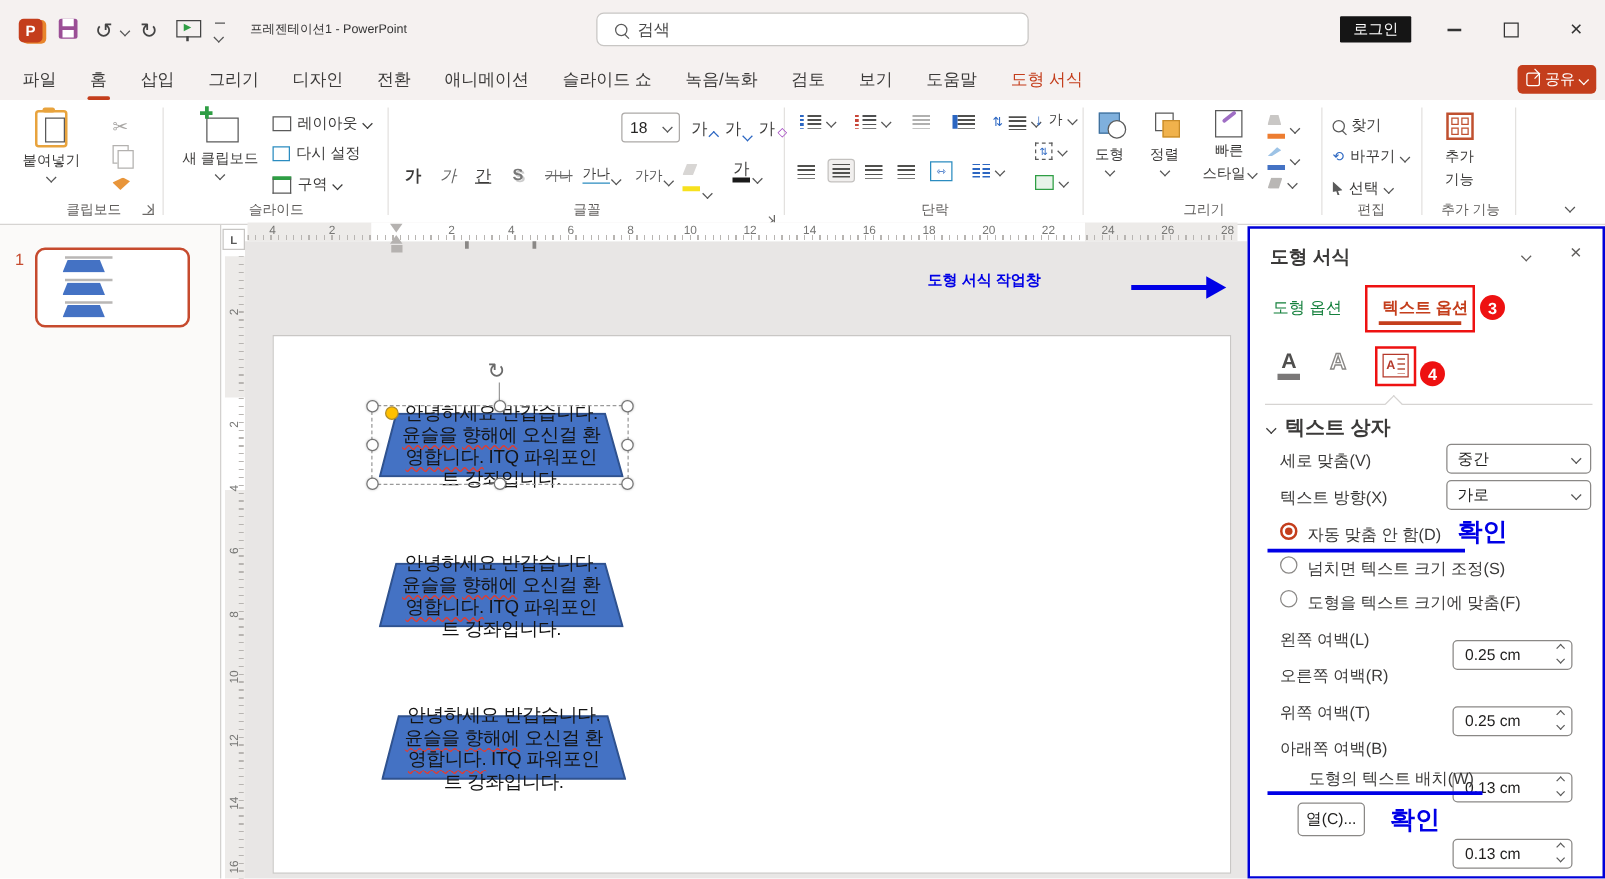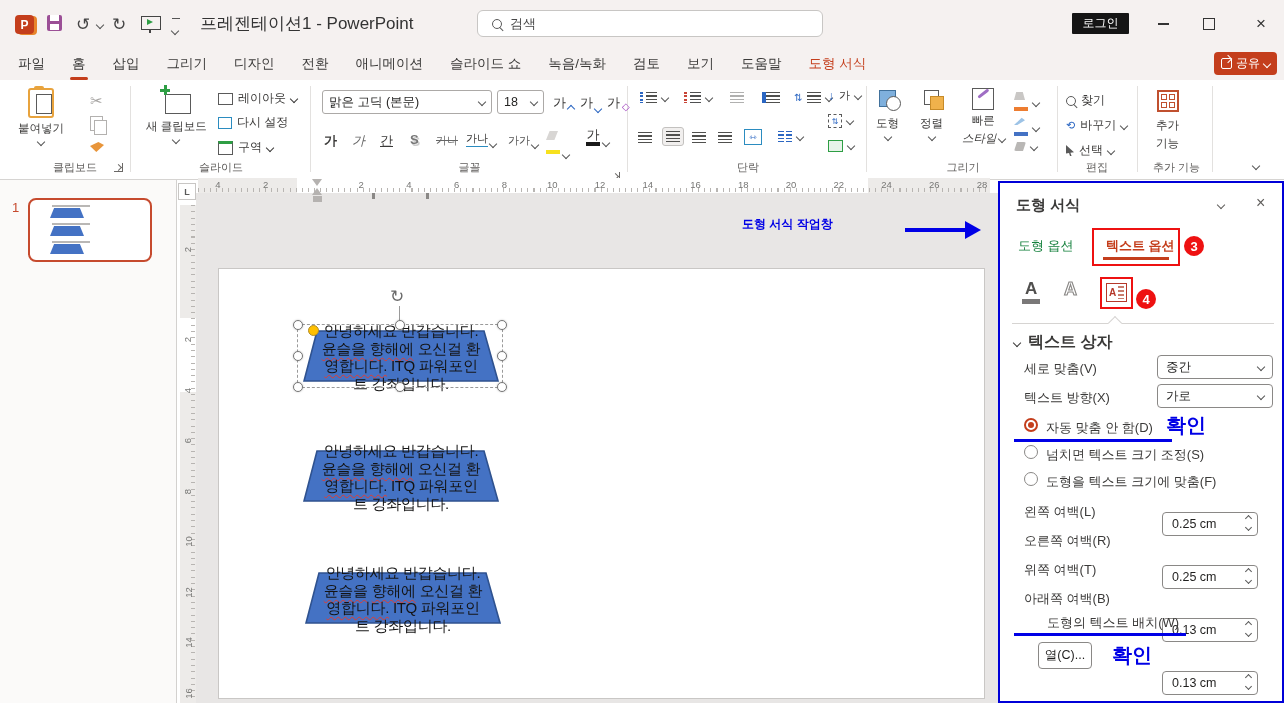--- a/index.html
+++ b/index.html
@@ -1,21 +1,21 @@
 <!DOCTYPE html>
 <html><head>
 <meta charset="utf-8">
 <style>
   html,body{margin:0;padding:0;background:#fff;}
   #root{position:relative;width:1284px;height:703px;overflow:hidden;
         font-family:"Liberation Sans",sans-serif;color:#252423;background:#fff;}
   .abs{position:absolute;}
   
   .titlebar{left:0;top:0;width:1284px;height:48px;background:#f5f1f0;}
-  .tbtxt{font-size:17px;color:#333;line-height:48px;}
+  .tbtxt{font-size:10px;color:#333;line-height:48px;}
   .search{left:477px;top:10px;width:346px;height:27px;background:#fff;border:1px solid #c8c6c4;
           border-radius:6px;display:flex;align-items:center;padding-left:14px;gap:8px;box-sizing:border-box;
           font-size:13px;color:#474747;}
   .mag{width:8px;height:8px;border:1.4px solid #5a5a5a;border-radius:50%;position:relative;}
   .mag::after{content:"";position:absolute;left:7px;top:7px;width:5px;height:1.4px;background:#5a5a5a;transform:rotate(45deg);transform-origin:0 0;}
   .login{left:1072px;top:13px;width:57px;height:21px;background:#151515;color:#fff;font-size:12px;
          display:flex;align-items:center;justify-content:center;border-radius:1px;}
   .wbtn{top:0;width:46px;height:48px;display:flex;align-items:center;justify-content:center;color:#333;}
   
   .tabsrow{left:0;top:48px;width:1284px;height:32px;background:#f5f1f0;display:flex;align-items:center;
@@ -205,24 +205,20 @@
     <div style="width:12px;height:10px;border:1.3px solid #2b8cc0;"></div>
     <span>다시 설정</span>
   </div>
   <div class="abs smallrow" style="left:218px;top:139px;">
     <div style="width:13px;height:10px;border:1.3px solid #5a5a5a;border-top:3px solid #2e9e44;"></div>
     <span>구역</span>
       <span class="chv"></span>
   </div>
   <div class="abs glabel" style="left:132px;width:178px;">슬라이드</div>
 
-  <div class="abs combo" style="left:322px;top:90px;width:170px;height:24px;">
-    <span>맑은 고딕 (본문)</span>
-      <span class="chv" style="color:#555;"></span>
-  </div>
   <div class="abs combo" style="left:497px;top:90px;width:47px;height:24px;">
     <span>18</span>
       <span class="chv" style="color:#555;"></span>
   </div>
   <div class="abs fbtn" style="left:553px;top:94px;">
       <span>가</span>
       <span class="chv up" style="color:#2b66c2;"></span>
     </div>
   <div class="abs fbtn" style="left:580px;top:94px;">
       <span>가</span>
@@ -327,21 +323,21 @@
       <span class="chv" style="color:#555;"></span>
   </div>
   <div class="abs bigbtn" style="left:920px;top:90px;">
     <div class="arr-ic" style="margin-bottom:8px;"></div>
     <span>정렬</span>
       <span class="chv" style="color:#555;"></span>
   </div>
   <div class="abs bigbtn" style="left:962px;top:88px;">
     <div class="qs-ic"></div>
     <span>빠른</span>
-    <span style="display:flex;align-items:center;gap:2px;font-style:italic;">
+    <span style="display:flex;align-items:center;gap:2px;">
         <span>스타일</span>
         <span class="chv" style="color:#555;"></span>
       </span>
   </div>
   <div class="abs smallrow" style="left:1014px;top:92px;">
     <div><div style="width:11px;height:8px;background:#c9c7c5;clip-path:polygon(20% 0,80% 0,100% 100%,0 100%);"></div><span class="colorbar" style="background:#ed7d31;"></span></div>
     <span class="chv" style="color:#555;"></span>
   </div>
   <div class="abs smallrow" style="left:1014px;top:117px;">
     <div><div style="width:11px;height:8px;background:#9dc3e6;clip-path:polygon(0 100%,70% 10%,100% 40%,30% 100%);"></div><span class="colorbar" style="background:#4472c4;"></span></div>

